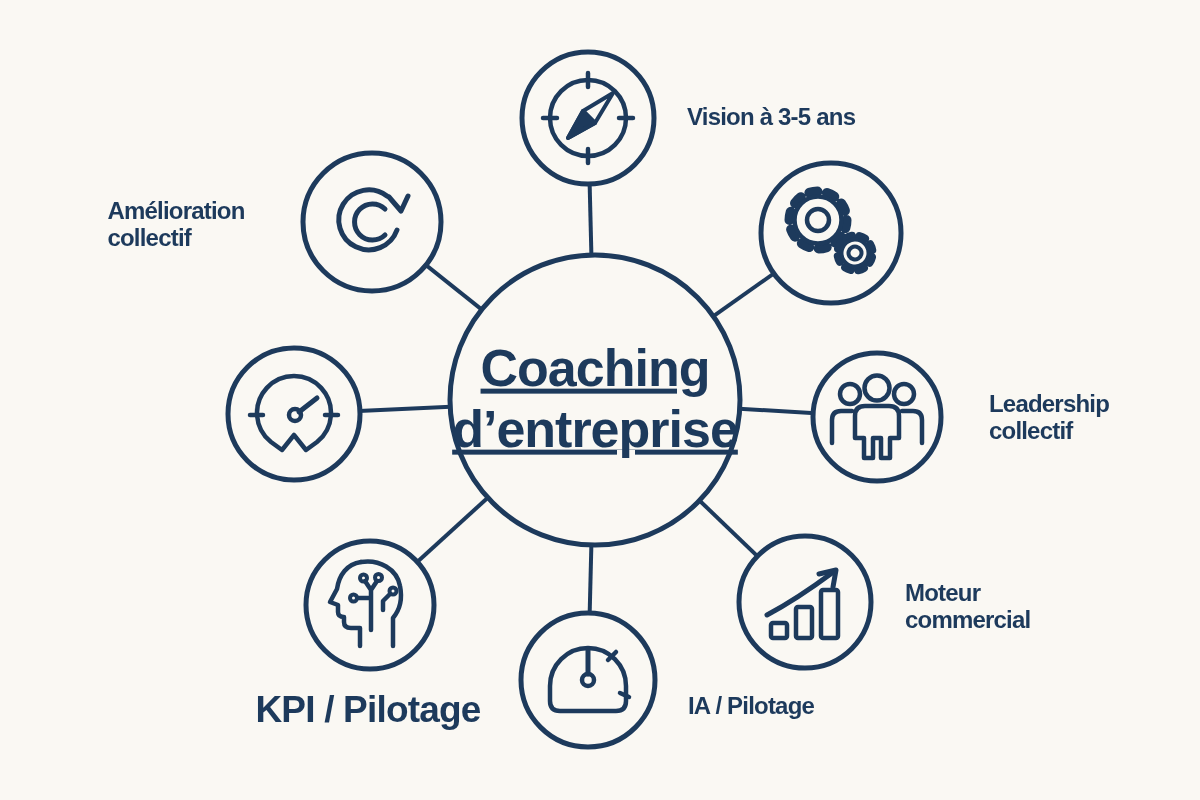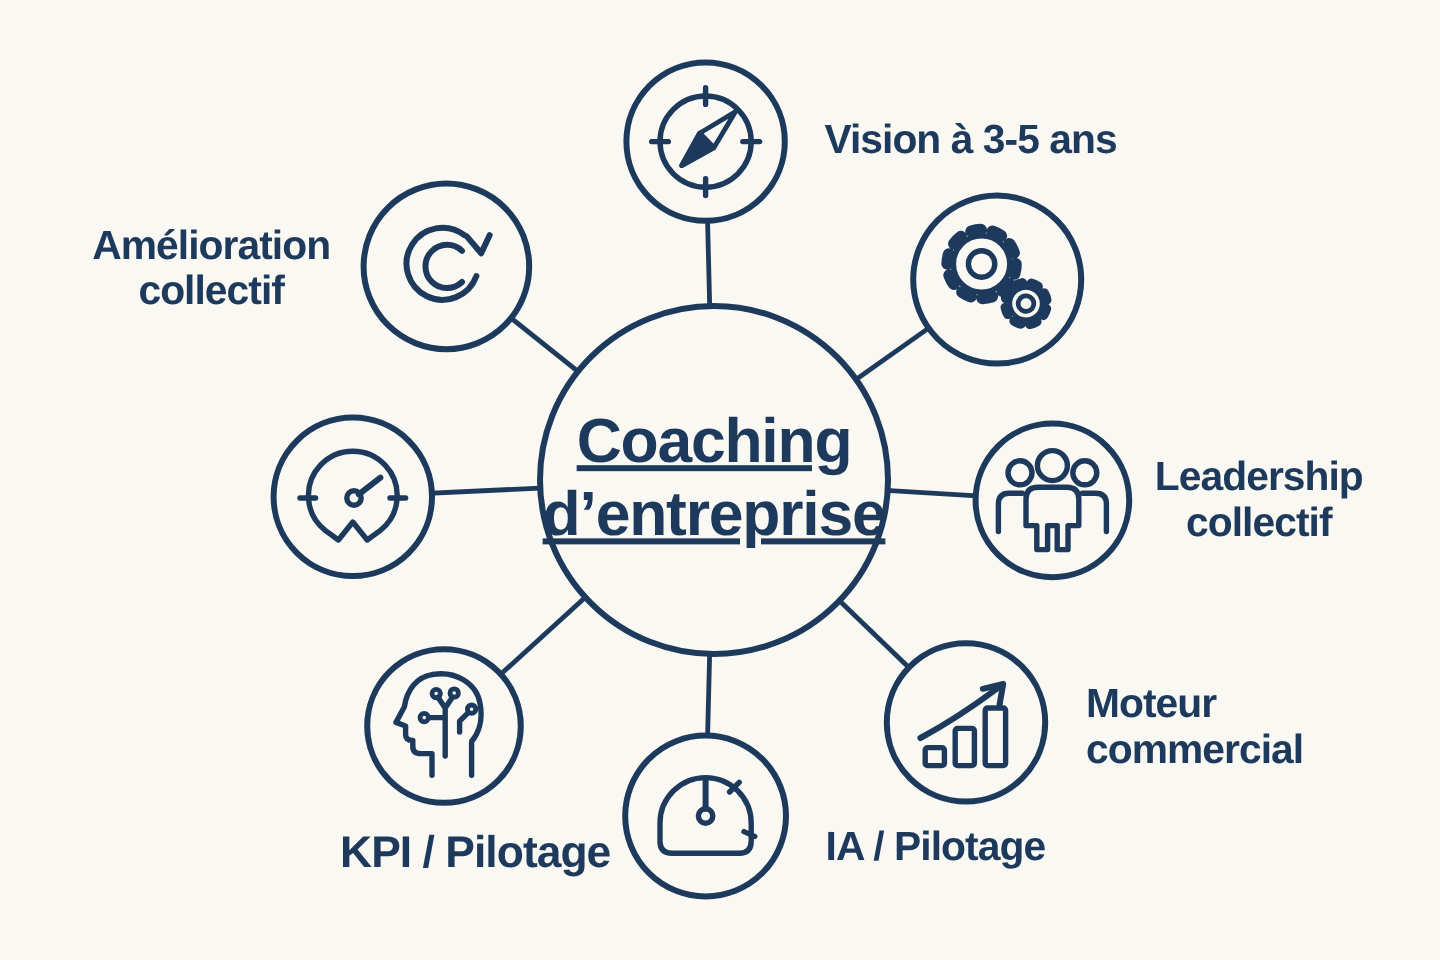--- a/index.html
+++ b/index.html
@@ -4,24 +4,24 @@
 <style>
   :root { --ink:#1d3a5c; --bg:#faf8f3; }
   * { margin:0; padding:0; box-sizing:border-box; }
   body { width:1200px; height:800px; background:var(--bg); font-family:"Liberation Sans", sans-serif; }
   .stage { position:relative; width:1200px; height:800px; overflow:hidden; background:var(--bg); }
   svg { position:absolute; left:0; top:0; }
   .st { stroke:var(--ink); fill:none; stroke-linecap:round; stroke-linejoin:round; }
   .fillink { fill:var(--ink); stroke:var(--ink); stroke-linejoin:round; }
   .nodebg { fill:var(--bg); stroke:var(--ink); stroke-width:5; }
   .conn { stroke:var(--ink); stroke-width:4; }
-  .label { position:absolute; color:var(--ink); font-weight:700; font-size:34px;
+  .label { position:absolute; color:var(--ink); font-weight:700; font-size:24px;
            letter-spacing:-0.8px; line-height:1.13; white-space:nowrap; }
   .anchor-left { transform:translateY(-50%); }
-  .anchor-center { transform:translate(-50%,-50%); text-align:center; }
+  .anchor-center { transform:translate(-50%,-50%); }
   .label-big { font-size:37px; }
   .center-title { position:absolute; color:var(--ink); font-weight:700; font-size:52px;
                   letter-spacing:-1px; line-height:1.18; text-align:center;
                   transform:translate(-50%,-50%); white-space:nowrap; }
 </style>
 </head>
 <body>
 
 <div class="stage">
 
@@ -133,21 +133,21 @@
 
   <div class="label anchor-left" style="left:905px; top:606px;">
     <div>Moteur</div>
     <div>commercial</div>
   </div>
 
   <div class="label anchor-left" style="left:688px; top:706px;">
     <div>IA / Pilotage</div>
   </div>
 
-  <div class="label label-big anchor-center" style="left:368px; top:710px;margin-left:28px;">
+  <div class="label label-big anchor-center" style="left:368px; top:710px;">
     <div>KPI / Pilotage</div>
   </div>
 
 
   <div class="label anchor-center" style="left:176px; top:224px;">
     <div>Amélioration</div>
     <div>collectif</div>
   </div>
 
 </div>

